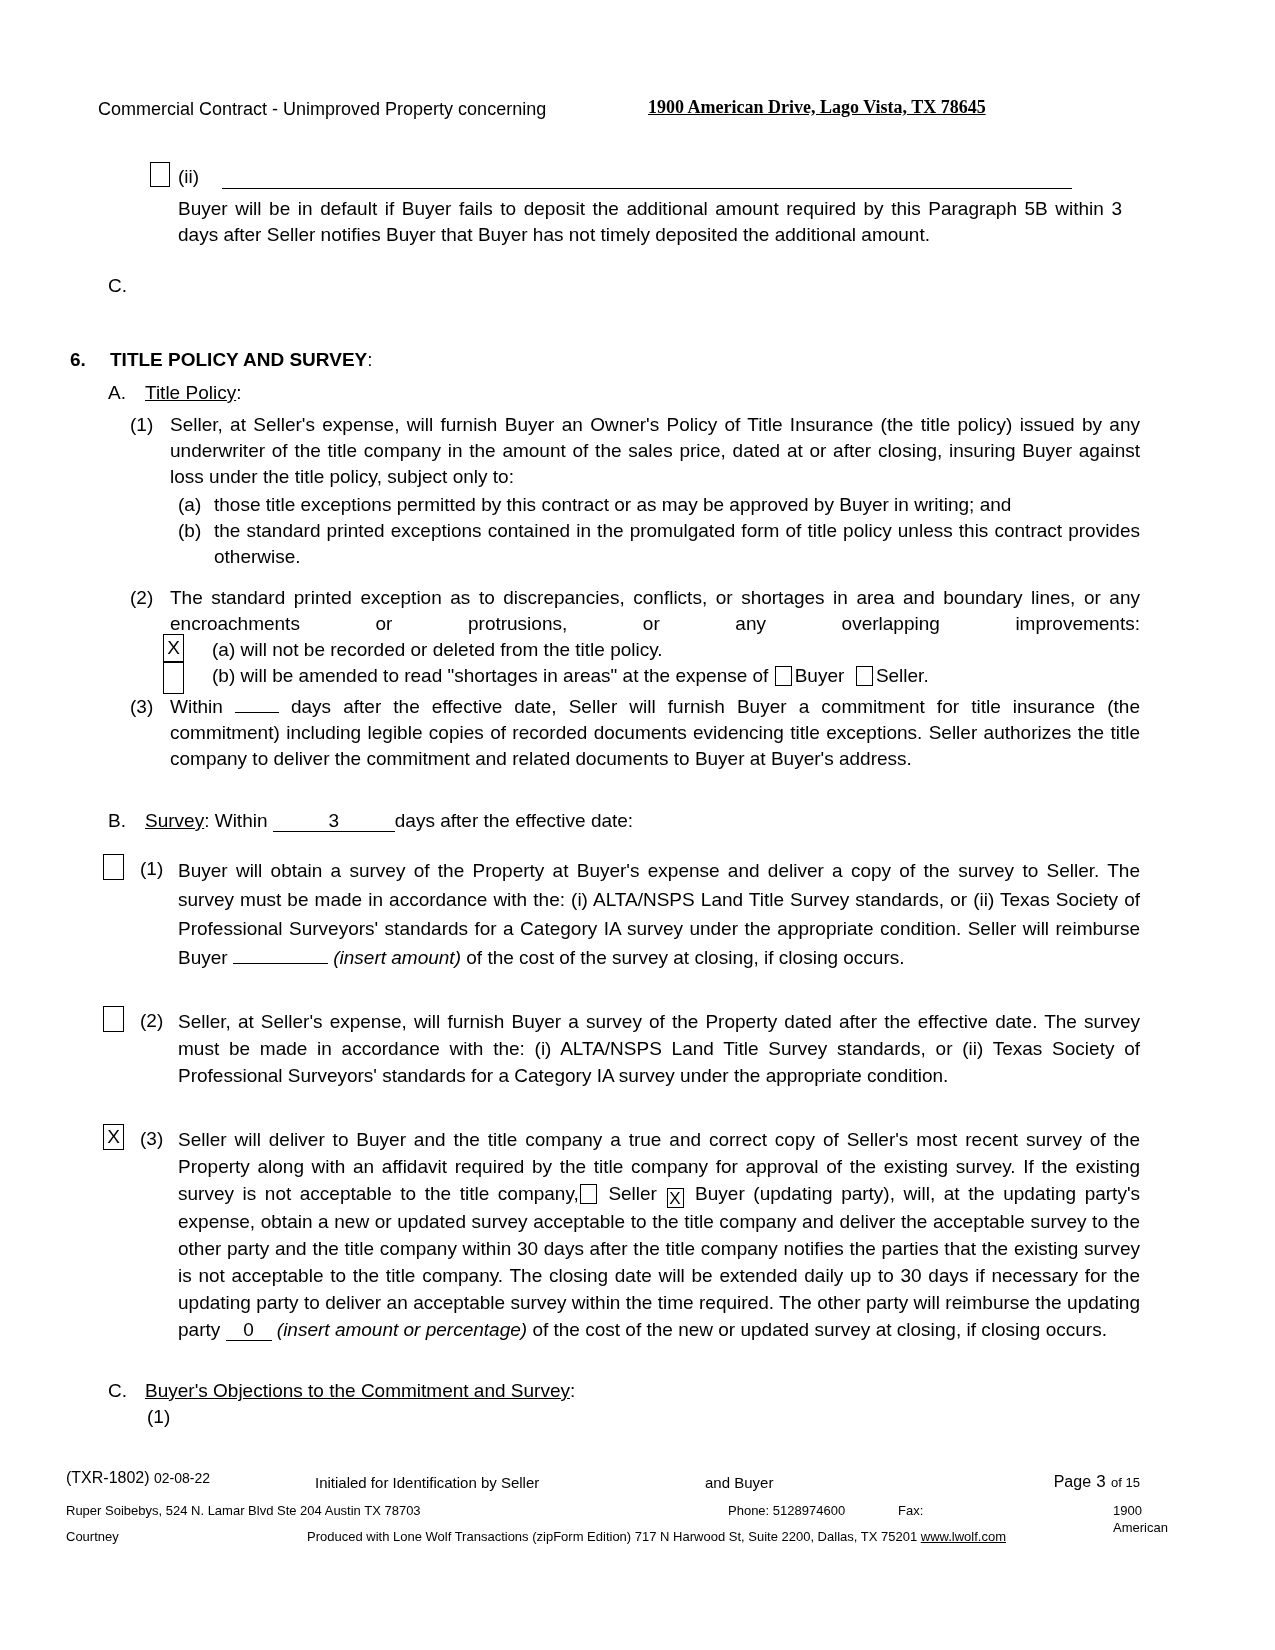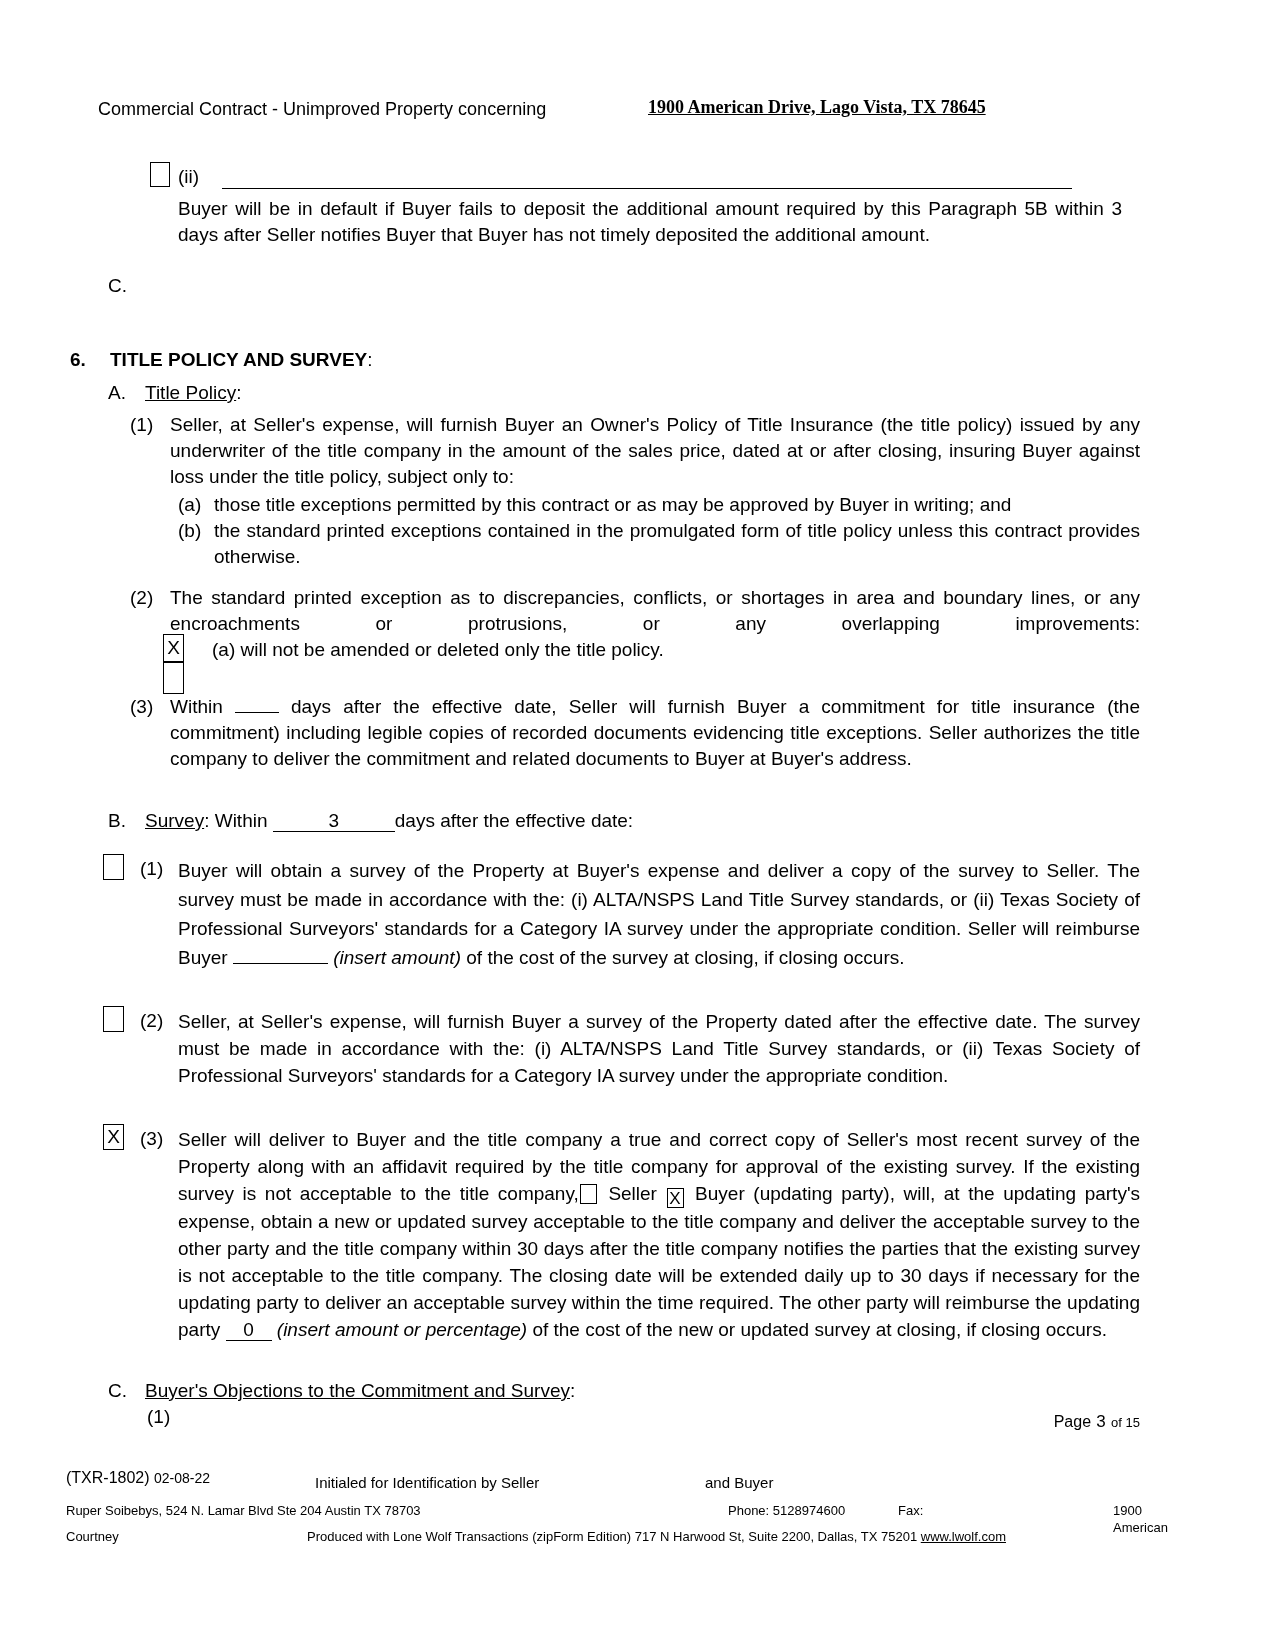--- a/index.html
+++ b/index.html
@@ -49,23 +49,24 @@
   <div class="abs" style="left:178px;top:492px;">(a)</div>
   <div class="abs" style="left:214px;top:492px;width:926px;">those title exceptions permitted by this contract or as may be approved by Buyer in writing; and</div>
 
   <div class="abs" style="left:178px;top:518px;">(b)</div>
   <div class="abs just" style="left:214px;top:518px;width:926px;">the standard printed exceptions contained in the promulgated form of title policy unless this contract provides otherwise.</div>
 
   <div class="abs" style="left:130px;top:585px;">(2)</div>
   <div class="abs lastjust" style="left:170px;top:585px;width:970px;">The standard printed exception as to discrepancies, conflicts, or shortages in area and boundary lines, or any encroachments or protrusions, or any overlapping improvements:</div>
 
   <span class="cb" style="left:163px;top:634px;width:21px;height:28px;line-height:26px;">X</span>
-  <div class="abs" style="left:212px;top:637px;width:930px;"><span>(a)</span> <span>will not be amended or deleted only the title policy.</span></div>
+  <div class="abs" style="left:212px;top:637px;width:930px;"><span>(a)</span> <span>will not be recorded or deleted from the title policy.</span></div>
 
   <span class="cb" style="left:163px;top:662px;width:21px;height:32px;"></span>
+  <div class="abs" style="left:212px;top:663px;width:930px;"><span>(b)</span> <span>will be amended to read "shortages in areas" at the expense of</span> <span class="cbi"></span><span>Buyer</span>&nbsp;&nbsp;<span class="cbi"></span><span>Seller.</span></div>
 
   <div class="abs" style="left:130px;top:694px;">(3)</div>
   <div class="abs just" style="left:170px;top:694px;width:970px;"><span>Within</span> <span class="blank" style="width:44px;"></span> <span>days after the effective date, Seller will furnish Buyer a commitment for title insurance (the commitment) including legible copies of recorded documents evidencing title exceptions. Seller authorizes the title company to deliver the commitment and related documents to Buyer at Buyer's address.</span></div>
 
   <div class="abs" style="left:108px;top:808px;">B.</div>
   <div class="abs" style="left:145px;top:808px;"><span class="u">Survey</span><span>: Within</span> <span class="blank" style="width:122px;">3</span><span>days after the effective date:</span></div>
 
   <span class="cb" style="left:103px;top:854px;width:21px;height:26px;line-height:24px;"></span>
   <div class="abs" style="left:140px;top:856px;">(1)</div>
   <div class="abs just" style="left:178px;top:856px;width:962px;line-height:29px;"><span>Buyer will obtain a survey of the Property at Buyer's expense and deliver a copy of the survey to Seller. The survey must be made in accordance with the: (i) ALTA/NSPS Land Title Survey standards, or (ii) Texas Society of Professional Surveyors' standards for a Category IA survey under the appropriate condition. Seller will reimburse Buyer</span> <span class="blank" style="width:95px;"></span> <span class="i">(insert amount)</span> <span>of the cost of the survey at closing, if closing occurs.</span></div>
@@ -79,21 +80,21 @@
   <div class="abs just" style="left:178px;top:1126px;width:962px;line-height:27px;"><span>Seller will deliver to Buyer and the title company a true and correct copy of Seller's most recent survey of the Property along with an affidavit required by the title company for approval of the existing survey. If the existing survey is not acceptable to the title company,</span><span class="cbi"></span> <span>Seller</span> <span class="cbi">X</span> <span>Buyer</span> <span>(updating party), will, at the updating party's expense, obtain a new or updated survey acceptable to the title company and deliver the acceptable survey to the other party and the title company within 30 days after the title company notifies the parties that the existing survey is not acceptable to the title company. The closing date will be extended daily up to 30 days if necessary for the updating party to deliver an acceptable survey within the time required. The other party will reimburse the updating party</span> <span class="blank" style="width:46px;">0</span> <span class="i">(insert amount or percentage)</span> <span>of the cost of the new or updated survey at closing, if closing occurs.</span></div>
 
   <div class="abs" style="left:108px;top:1378px;">C.</div>
   <div class="abs" style="left:145px;top:1378px;"><span class="u">Buyer's Objections to the Commitment and Survey</span><span>:</span></div>
 
   <div class="abs" style="left:147px;top:1404px;">(1)</div>
 
   <div class="abs f1" style="left:66px;top:1468px;"><span>(TXR-1802)</span> <span style="font-size:14px;">02-08-22</span></div>
   <div class="abs" style="left:315px;top:1470px;font-size:15px;">Initialed for Identification by Seller</div>
   <div class="abs" style="left:705px;top:1470px;font-size:15px;">and Buyer</div>
-  <div class="abs" style="left:1040px;top:1408px;width:100px;text-align:right;"><span style="font-size:16px;">Page</span> <span style="font-size:17px;">3</span> <span style="font-size:13px;">of 15</span></div>
+  <div class="abs" style="left:1040px;top:1468px;width:100px;text-align:right;"><span style="font-size:16px;">Page</span> <span style="font-size:17px;">3</span> <span style="font-size:13px;">of 15</span></div>
 
   <div class="abs f2" style="left:66px;top:1502px;">Ruper Soibebys, 524 N. Lamar Blvd Ste 204 Austin TX 78703</div>
   <div class="abs f2" style="left:728px;top:1502px;"><span>Phone:</span> <span>5128974600</span></div>
   <div class="abs f2" style="left:898px;top:1502px;">Fax:</div>
   <div class="abs f2" style="left:1066px;top:1502px;margin-left:47px;">1900 American</div>
 
   <div class="abs f2" style="left:66px;top:1528px;">Courtney</div>
   <div class="abs f2" style="left:307px;top:1528px;"><span>Produced with Lone Wolf Transactions (zipForm Edition) 717 N Harwood St, Suite 2200, Dallas, TX 75201</span> <span class="u">www.lwolf.com</span></div>
 
 </div>

